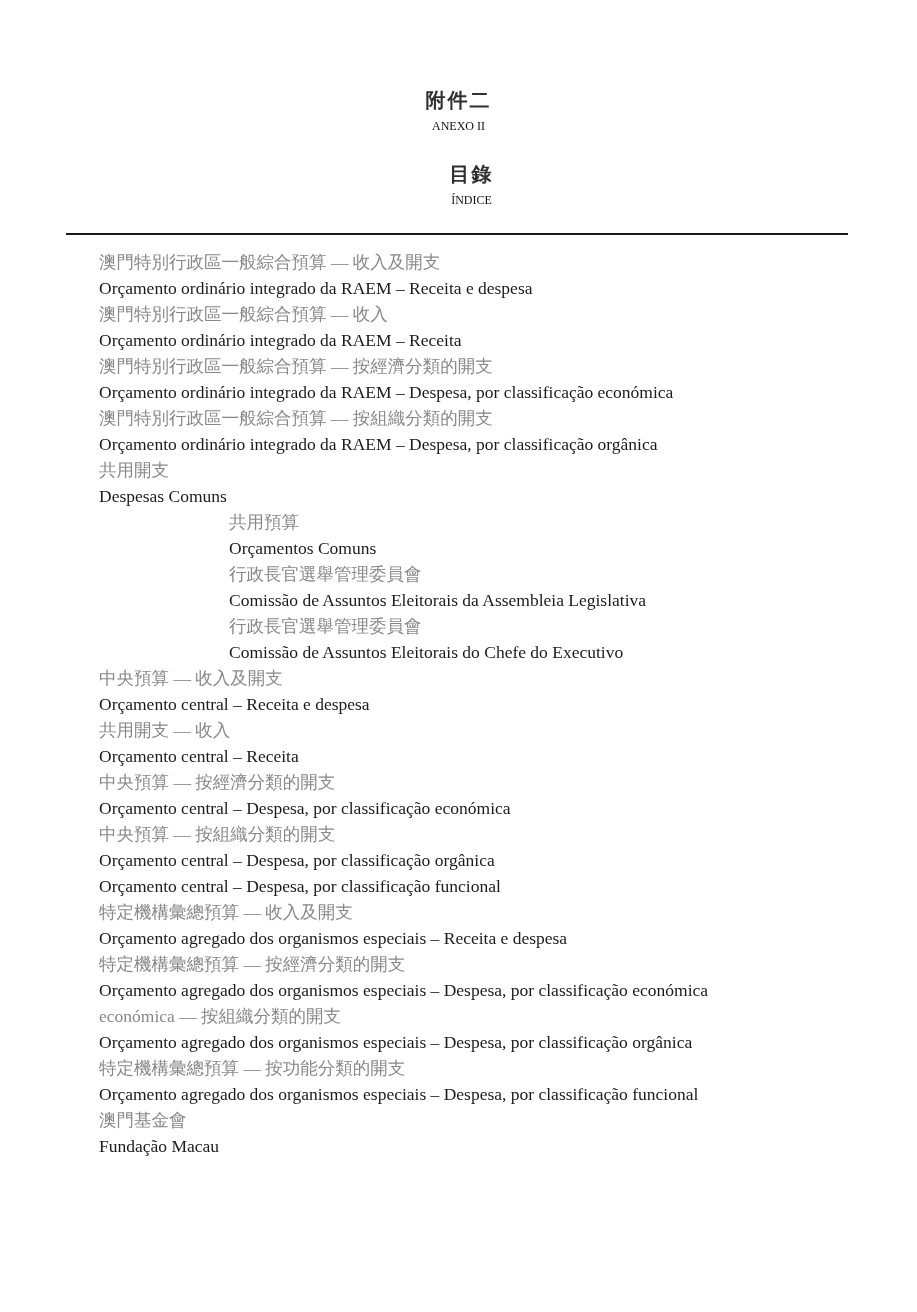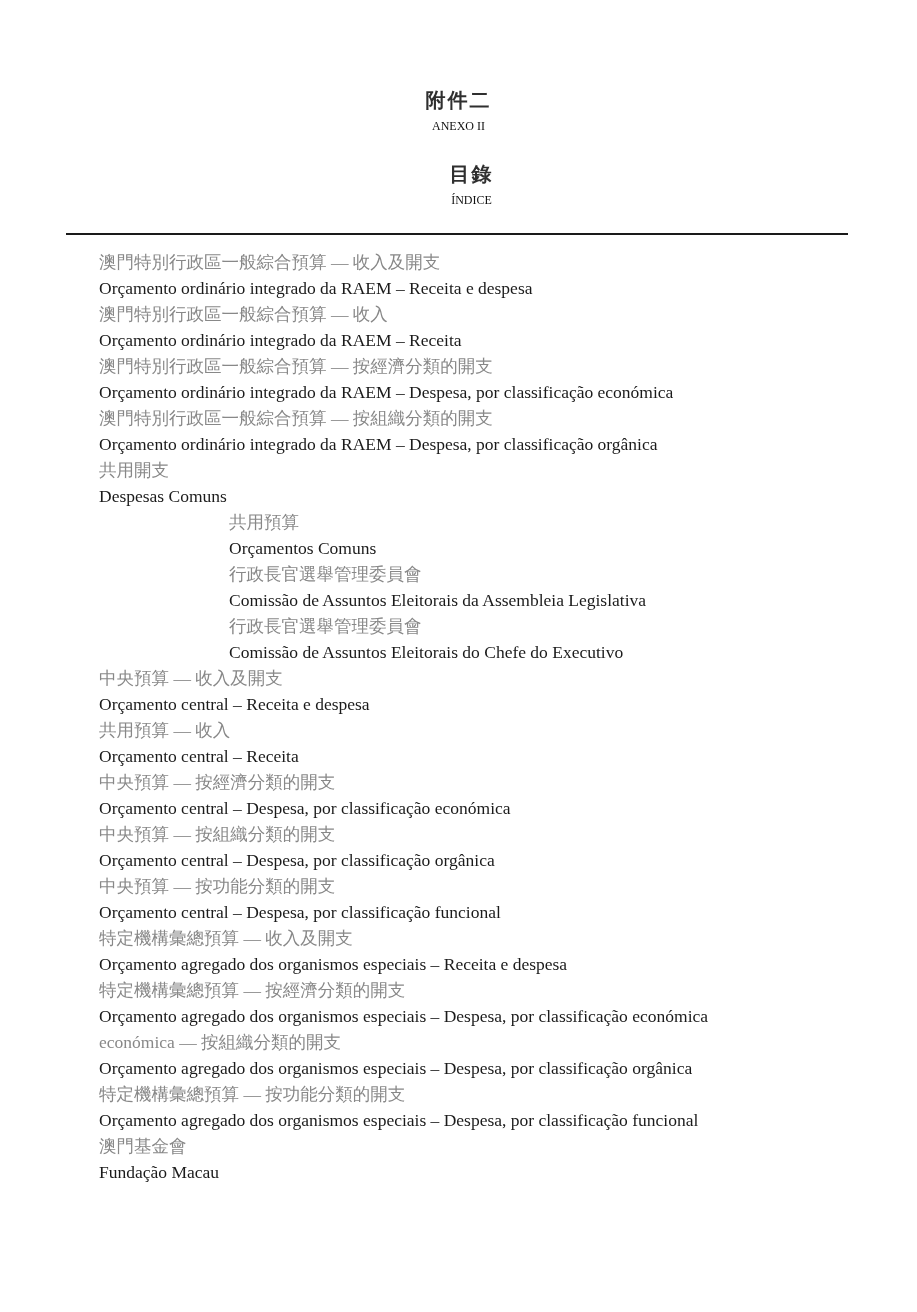--- a/index.html
+++ b/index.html
@@ -125,36 +125,35 @@
       <div class="line zh">行政長官選舉管理委員會</div>
       <div class="line pt">Comissão de Assuntos Eleitorais do Chefe do Executivo</div>
     </div>
 
     <div class="entry">
       <div class="line zh">中央預算 — 收入及開支</div>
       <div class="line pt">Orçamento central – Receita e despesa</div>
     </div>
 
     <div class="entry">
-      <div class="line zh">共用預算 — 收入</div>
+      <div class="line zh">共用開支 — 收入</div>
       <div class="line pt">Orçamento central – Receita</div>
     </div>
 
     <div class="entry">
       <div class="line zh">中央預算 — 按經濟分類的開支</div>
       <div class="line pt">Orçamento central – Despesa, por classificação económica</div>
     </div>
 
     <div class="entry">
       <div class="line zh">中央預算 — 按組織分類的開支</div>
       <div class="line pt">Orçamento central – Despesa, por classificação orgânica</div>
     </div>
 
     <div class="entry">
-      <div class="line zh">中央預算 — 按功能分類的開支</div>
       <div class="line pt">Orçamento central – Despesa, por classificação funcional</div>
     </div>
 
     <div class="entry">
       <div class="line zh">特定機構彙總預算 — 收入及開支</div>
       <div class="line pt">Orçamento agregado dos organismos especiais – Receita e despesa</div>
     </div>
 
     <div class="entry">
       <div class="line zh">特定機構彙總預算 — 按經濟分類的開支</div>

